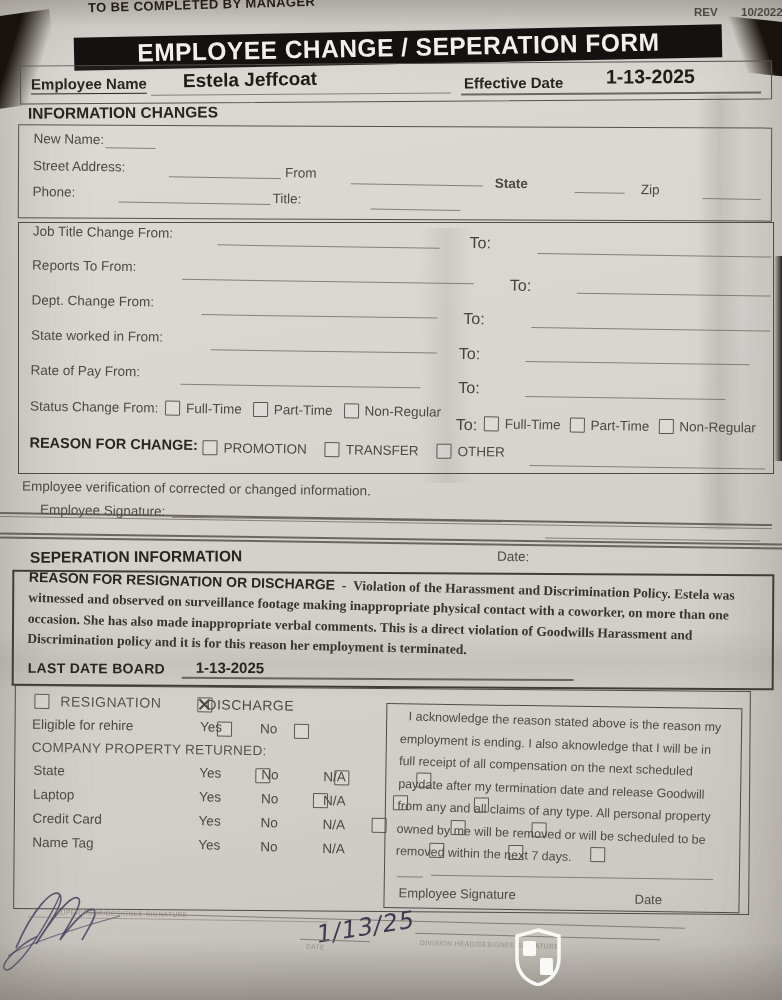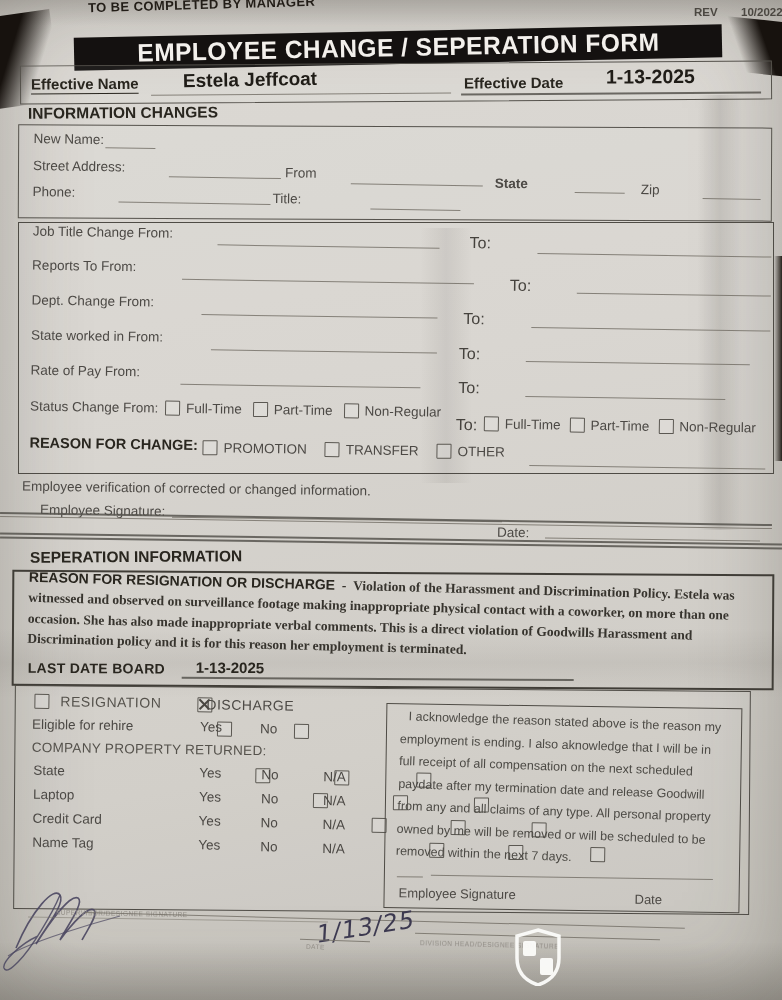--- a/index.html
+++ b/index.html
@@ -65,21 +65,21 @@
   <div class="abs hdr" style="left:88px;top:-3px;font-size:13px;letter-spacing:.4px;transform:rotate(-1.6deg);color:#221d17;">TO BE COMPLETED BY MANAGER</div>
   <div class="abs" style="left:694px;top:6px;font-size:11.5px;color:#4b4741;font-weight:bold;">REV</div>
   <div class="abs" style="left:741px;top:6px;font-size:11.5px;color:#4b4741;font-weight:bold;">10/2022</div>
 
   <div class="abs" style="left:74px;top:31px;width:648px;height:33px;background:#141110;
        transform:rotate(-1.2deg);display:flex;align-items:center;justify-content:center;">
     <span style="color:#f3f0ec;font-size:25px;font-weight:bold;letter-spacing:.5px;transform:scaleX(.98);">EMPLOYEE CHANGE / SEPERATION FORM</span>
   </div>
 
   <div class="box" style="left:20px;top:63px;width:750px;height:37px;transform:rotate(-0.4deg);">
-    <span class="abs hdr" style="left:10px;top:9px;font-size:15px;text-decoration:underline;text-underline-offset:4px;">Effective Name</span>
+    <span class="abs hdr" style="left:10px;top:9px;font-size:15px;text-decoration:underline;text-underline-offset:4px;">Employee Name</span>
     <span class="abs" style="left:162px;top:4px;font-size:19px;font-weight:bold;color:#1f1c17;transform:rotate(-0.6deg);">Estela Jeffcoat</span>
     <div class="line" style="left:130px;top:29px;width:300px;"></div>
     <span class="abs hdr" style="left:443px;top:11px;font-size:15px;">Effective Date</span>
     <span class="abs" style="left:585px;top:3px;font-size:19.5px;font-weight:bold;color:#1f1c17;">1-13-2025</span>
     <div class="line dark" style="left:440px;top:30px;width:300px;"></div>
   </div>
 
   <div class="abs hdr" style="left:28px;top:104px;font-size:15.5px;transform:rotate(-0.4deg);">INFORMATION CHANGES</div>
 
   <div class="box" style="left:18px;top:126px;width:752px;height:92px;transform:rotate(0.25deg);">
@@ -176,21 +176,21 @@
       </div>
       <div class="line" style="left:512px;top:240px;width:236px;"></div>
     </div>
   </div>
 
   <div class="abs lbl" style="left:22px;top:481px;font-size:13.5px;transform:rotate(0.8deg);">Employee verification of corrected or changed information.</div>
   <span class="abs lbl" style="left:40px;top:503px;transform:rotate(0.8deg);">Employee Signature:</span>
   <div class="line" style="left:172px;top:519px;width:330px;transform:rotate(0.8deg);"></div>
   <div class="line dark" style="left:0;top:518px;width:772px;transform:rotate(0.9deg);"></div>
   <div class="line" style="left:0;top:522px;width:772px;transform:rotate(0.9deg);"></div>
-  <span class="abs lbl" style="left:497px;top:525px;transform:rotate(0.8deg);">Date:</span>
+  <span class="abs lbl" style="left:497px;top:549px;transform:rotate(0.8deg);">Date:</span>
   <div class="line" style="left:545px;top:539px;width:215px;transform:rotate(0.8deg);"></div>
   <div class="line dark" style="left:0;top:538px;width:782px;transform:rotate(0.8deg);"></div>
   <div class="line dark" style="left:0;top:542px;width:782px;transform:rotate(0.8deg);"></div>
 
   <div class="abs hdr" style="left:30px;top:548px;font-size:15.5px;transform:rotate(-0.4deg);">SEPERATION INFORMATION</div>
 
   <div class="abs" style="left:12px;top:572px;width:758px;height:112px;border:2px solid #403d37;transform:rotate(0.35deg);">
     <p class="serifp" style="position:absolute;left:14px;top:2px;width:720px;margin:0;font-size:13.5px;line-height:1.5;transform:rotate(1.1deg);"><span class="hdr" style="font-family:'Liberation Sans',sans-serif;font-size:14px;">REASON FOR RESIGNATION OR DISCHARGE</span>&nbsp;&nbsp;<span>-</span>&nbsp;&nbsp;<span>Violation of the Harassment and Discrimination Policy. Estela was witnessed and observed on surveillance footage making inappropriate physical contact with a coworker, on more than one occasion. She has also made inappropriate verbal comments.  This is a direct violation of Goodwills Harassment and Discrimination policy and it is for this reason her employment is terminated.</span></p>
     <span class="abs hdr" style="left:14px;top:88px;font-size:14px;letter-spacing:.3px;">LAST DATE BOARD</span>
     <span class="abs hdr" style="left:182px;top:86px;font-size:15px;">1-13-2025</span>

